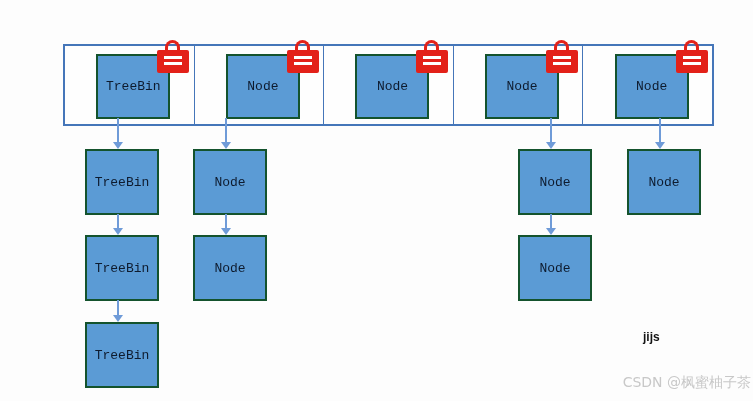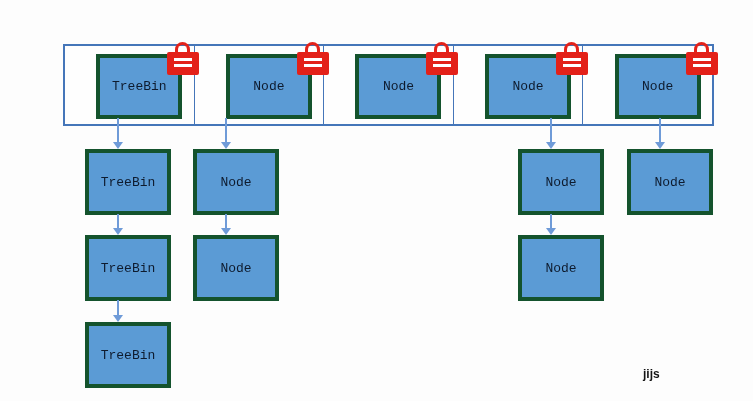--- a/index.html
+++ b/index.html
@@ -7,22 +7,22 @@
           font-family:"Liberation Sans",sans-serif;}
 
   
   .array-row{position:absolute;left:63px;top:44px;width:651px;height:82px;
              border:2px solid var(--row-border,#4576b9);box-sizing:border-box;
              display:flex;background:#fefefe;}
   .cell{flex:1;position:relative;border-left:1.5px solid var(--row-border,#4576b9);}
   .cell:first-child{border-left:none;}
 
   
-  .node-box{position:absolute;width:86px;height:65px;box-sizing:border-box;
-            background:var(--box-fill,#5b9bd5);border:4px solid #14532d;
+  .node-box{position:absolute;width:74px;height:65px;box-sizing:border-box;
+            background:var(--box-fill,#5b9bd5);border:2px solid #14532d;
             display:flex;align-items:center;justify-content:center;
             font:13px "Liberation Mono","DejaVu Sans Mono",monospace;
             color:var(--box-text,#0e1b2e);}
   .cell .node-box{top:8px;left:50%;margin-left:-33px;}
   .chain-box{height:66px;}
 
   
   .lock{position:absolute;top:-6px;right:-21px;width:32px;height:23px;
         background:var(--lock-red,#e32119);border-radius:2px;z-index:3;}
   .lock::before,.lock::after{content:"";position:absolute;left:7px;width:18px;height:3px;background:#fff;}
@@ -38,21 +38,21 @@
 
   
   .arrow{position:absolute;width:10px;z-index:2;}
   .arrow::before{content:"";position:absolute;left:4px;top:0;bottom:6px;width:2px;
                  background:var(--arrow,#6f9bd8);}
   .arrow::after{content:"";position:absolute;left:0;bottom:0;width:0;height:0;
                 border-left:5px solid transparent;border-right:5px solid transparent;
                 border-top:7px solid var(--arrow,#6f9bd8);}
 
   
-  .author{position:absolute;left:643px;top:367px;font:bold 12px "Liberation Sans",sans-serif;color:#141414;}
+  .author{position:absolute;left:643px;top:330px;font:bold 12px "Liberation Sans",sans-serif;color:#141414;}
   .watermark{position:absolute;right:2px;top:374px;font:14px "DejaVu Sans",sans-serif;
              color:var(--watermark,#c8c8c8);}
 </style>
 </head>
 <body>
 
 <div class="canvas">
 
   <div class="array-row">
     <div class="cell">
@@ -131,14 +131,15 @@
     </div>
   <div class="node-box chain-box" style="left:518px;top:235px;">
       <span>Node</span>
     </div>
 
   <div class="node-box chain-box" style="left:627px;top:149px;">
       <span>Node</span>
     </div>
 
   <div class="author">jijs</div>
+  <div class="watermark">CSDN @枫蜜柚子茶</div>
 
 </div>
 
 </body></html>

